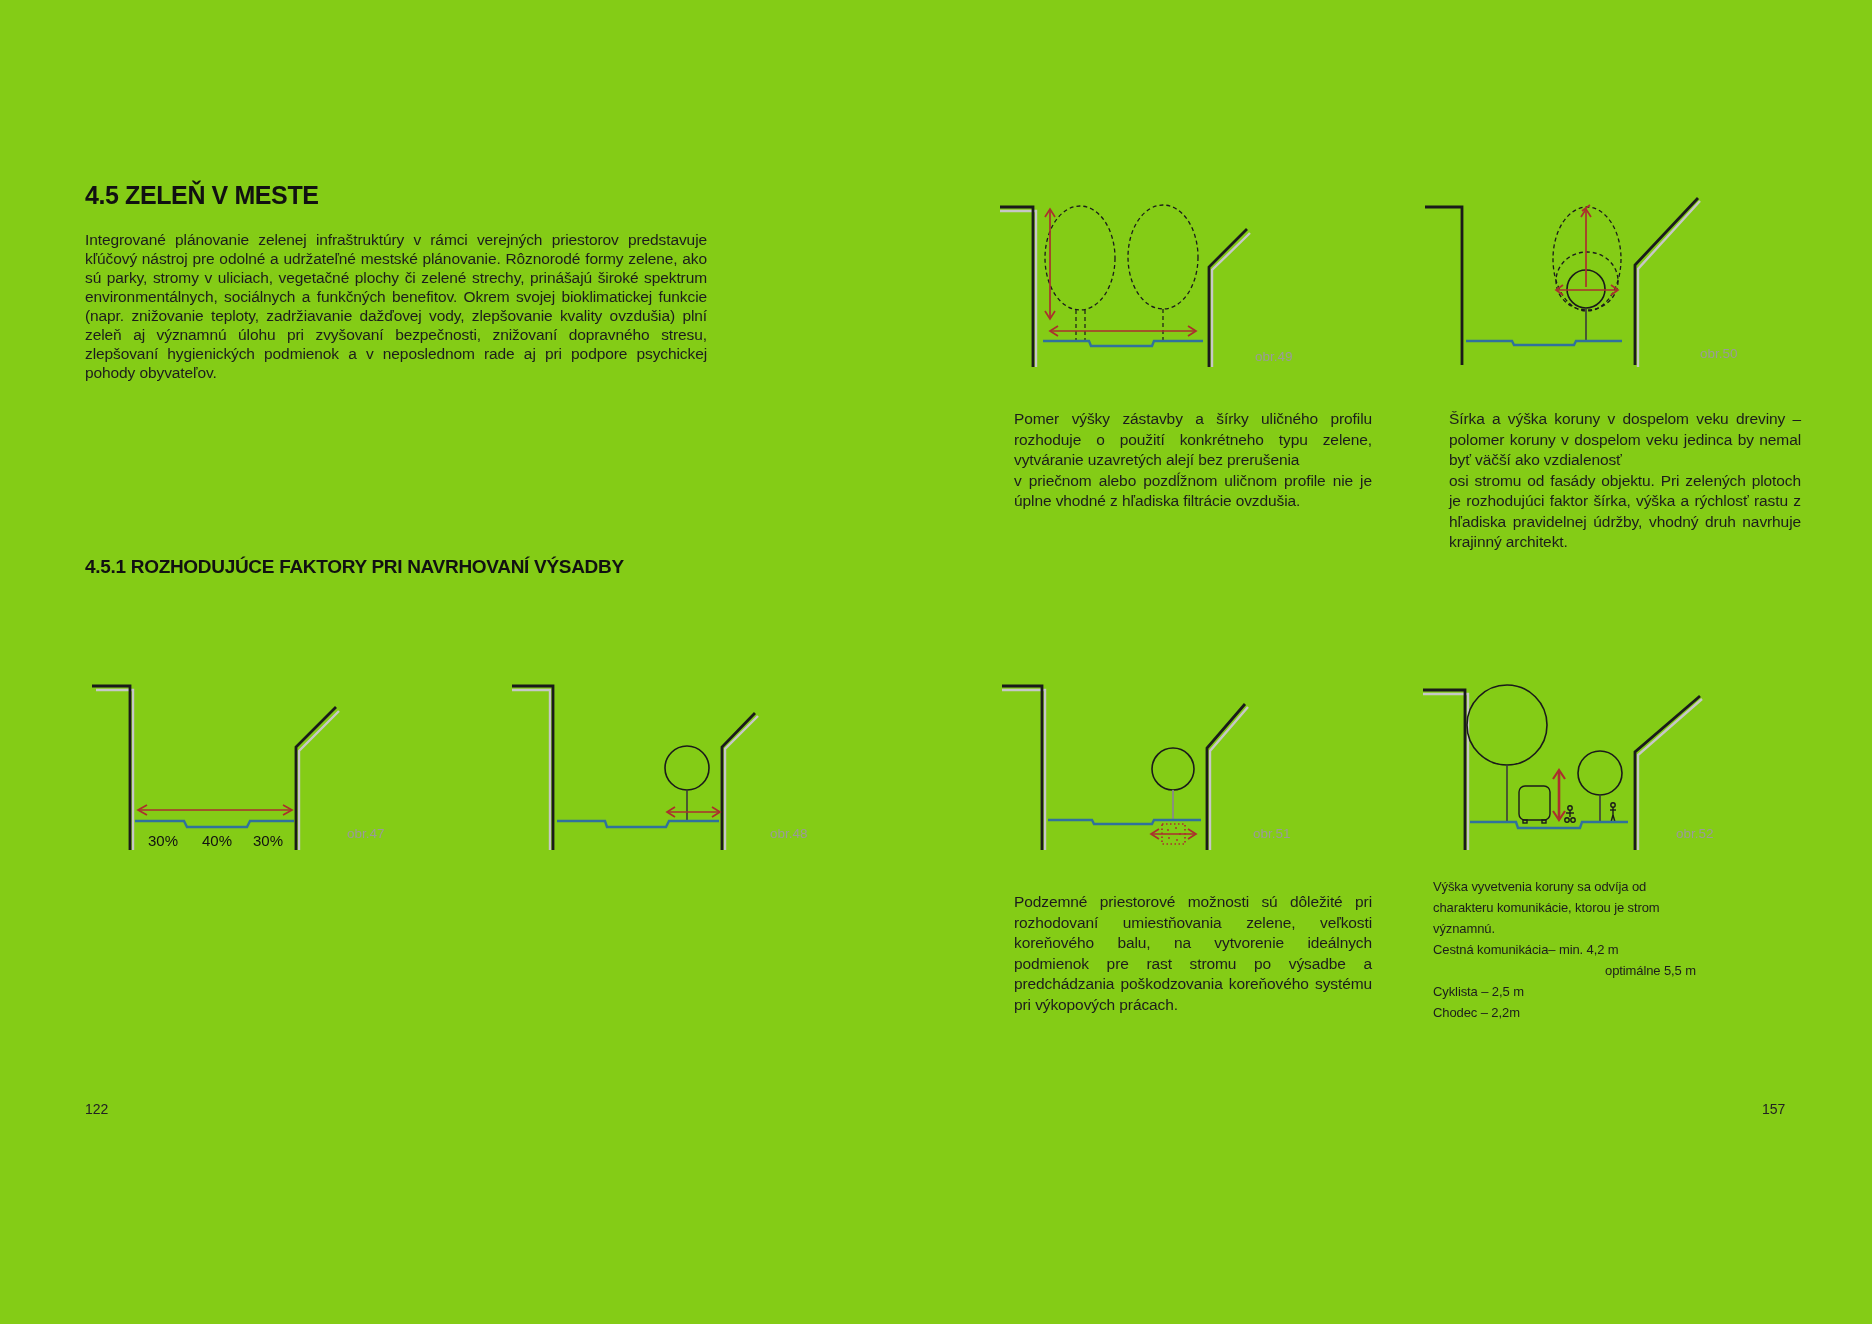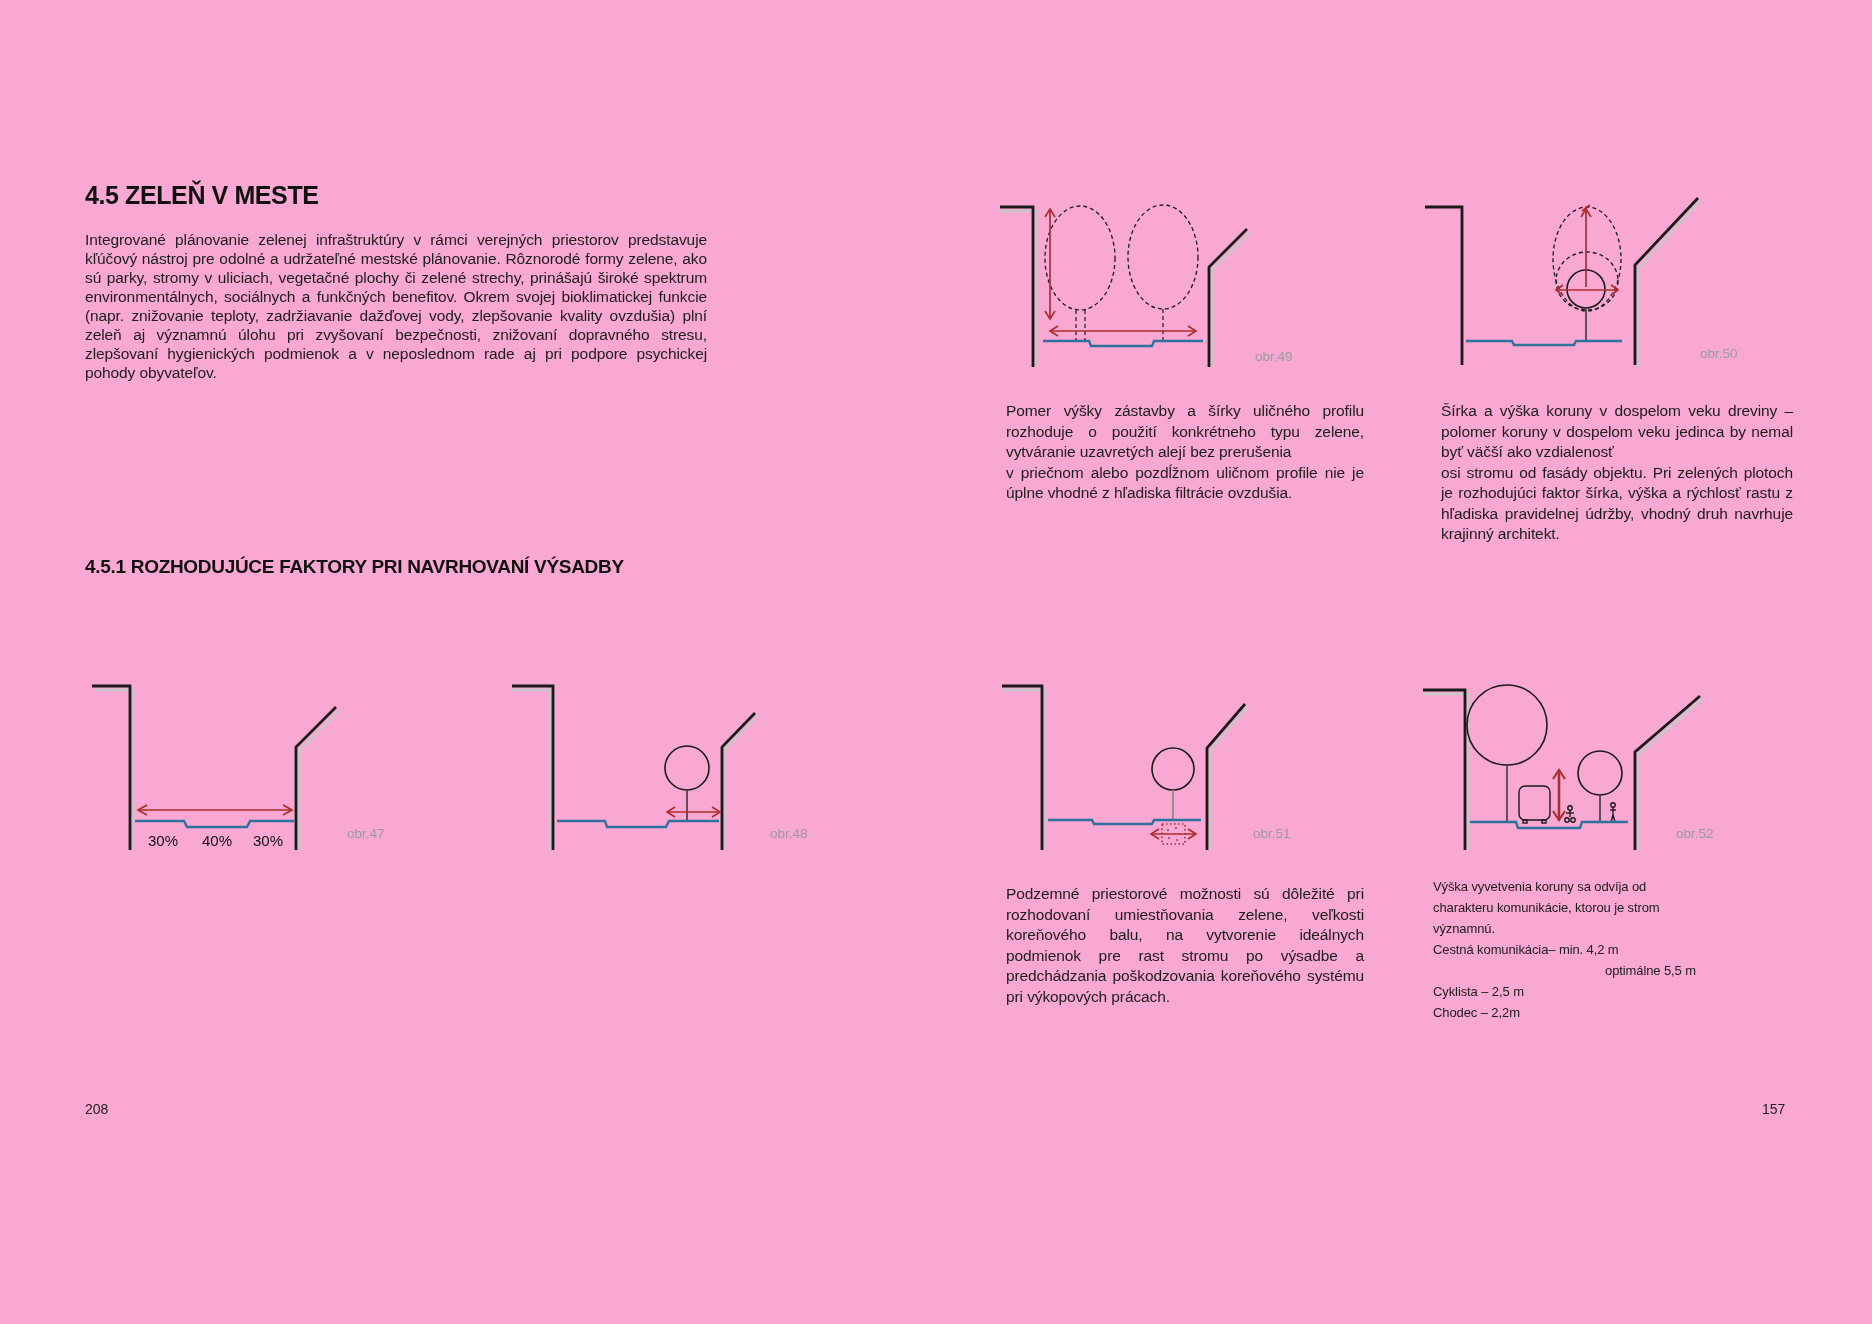--- a/index.html
+++ b/index.html
@@ -1,19 +1,19 @@
 <!DOCTYPE html>
 <html style="--accent_red: #ab2f2e; --street_blue: #30719c; --figure_label_gray: #9a9a9a;"><head>
 <meta charset="utf-8">
 <style>
   html,body{margin:0;padding:0;background:#ffffff;}
   .spread{
     position:relative;
     width:1872px;height:1324px;
-    background:#f9a8d4;
+    background:#84cc16;
     font-family:"Liberation Sans", sans-serif;
     color:#1c1c1c;
     overflow:hidden;
   }
   .abs{position:absolute;}
   h1.sec{
     left:85px;top:182px;
     font-size:25px;font-weight:bold;letter-spacing:-0.4px;
     margin:0;line-height:1.1;color:#111;
   }
@@ -22,21 +22,21 @@
     font-size:19px;font-weight:bold;letter-spacing:-0.3px;
     margin:0;line-height:1.1;color:#111;
   }
   p.intro{
     left:85px;top:230px;width:622px;
     margin:0;
     font-size:15.5px;line-height:19px;letter-spacing:-0.1px;
     text-align:justify;white-space:pre-line;
   }
   p.caption{
-    margin:8px;
+    margin:16px;
     font-size:15.5px;line-height:20.5px;letter-spacing:-0.1px;
     text-align:justify;white-space:pre-line;
   }
   .cap47{left:85px;top:876px;width:358px;}
   .cap48{left:522px;top:876px;width:345px;}
   .cap49{left:998px;top:393px;width:358px;}
   .cap50{left:1433px;top:393px;width:352px;}
   .cap51{left:998px;top:876px;width:358px;}
   .cap52{left:1433px;top:876px;width:360px;font-size:13px;line-height:21px;letter-spacing:-0.1px;}
   .cap52 .line{min-height:21px;}
@@ -101,21 +101,21 @@
     <polyline class="street" points="557,821 605,821 607,827 666,827 669,821 719,821"></polyline>
     <g>
       <line class="red" x1="668" y1="812" x2="719" y2="812"></line>
       <polyline class="red" points="675,807 667,812 675,817"></polyline>
       <polyline class="red" points="712,807 720,812 712,817"></polyline>
     </g>
     <text class="figlabel" x="770" y="838">obr.48</text>
   </svg>
 
 
-  <div class="abs pagenum pn-left">208</div>
+  <div class="abs pagenum pn-left">122</div>
 
   <svg class="abs" style="left:990px;top:160px;width:330px;height:210px" viewBox="990 160 330 210">
     <polyline class="wallshadow" points="1000,211 1036,211 1036,367"></polyline>
     <polyline class="wall" points="1000,207 1033,207 1033,367"></polyline>
     <polyline class="wallshadow" points="1250,233 1212,270 1212,367"></polyline>
     <polyline class="wall" points="1247,229 1209,267 1209,367"></polyline>
     <ellipse class="crown-dash" cx="1080" cy="258" rx="35" ry="52"></ellipse>
     <ellipse class="crown-dash" cx="1163" cy="257" rx="35" ry="52"></ellipse>
     <line class="trunk-dash" x1="1076" y1="310" x2="1076" y2="342"></line>
     <line class="trunk-dash" x1="1085" y1="310" x2="1085" y2="342"></line>

